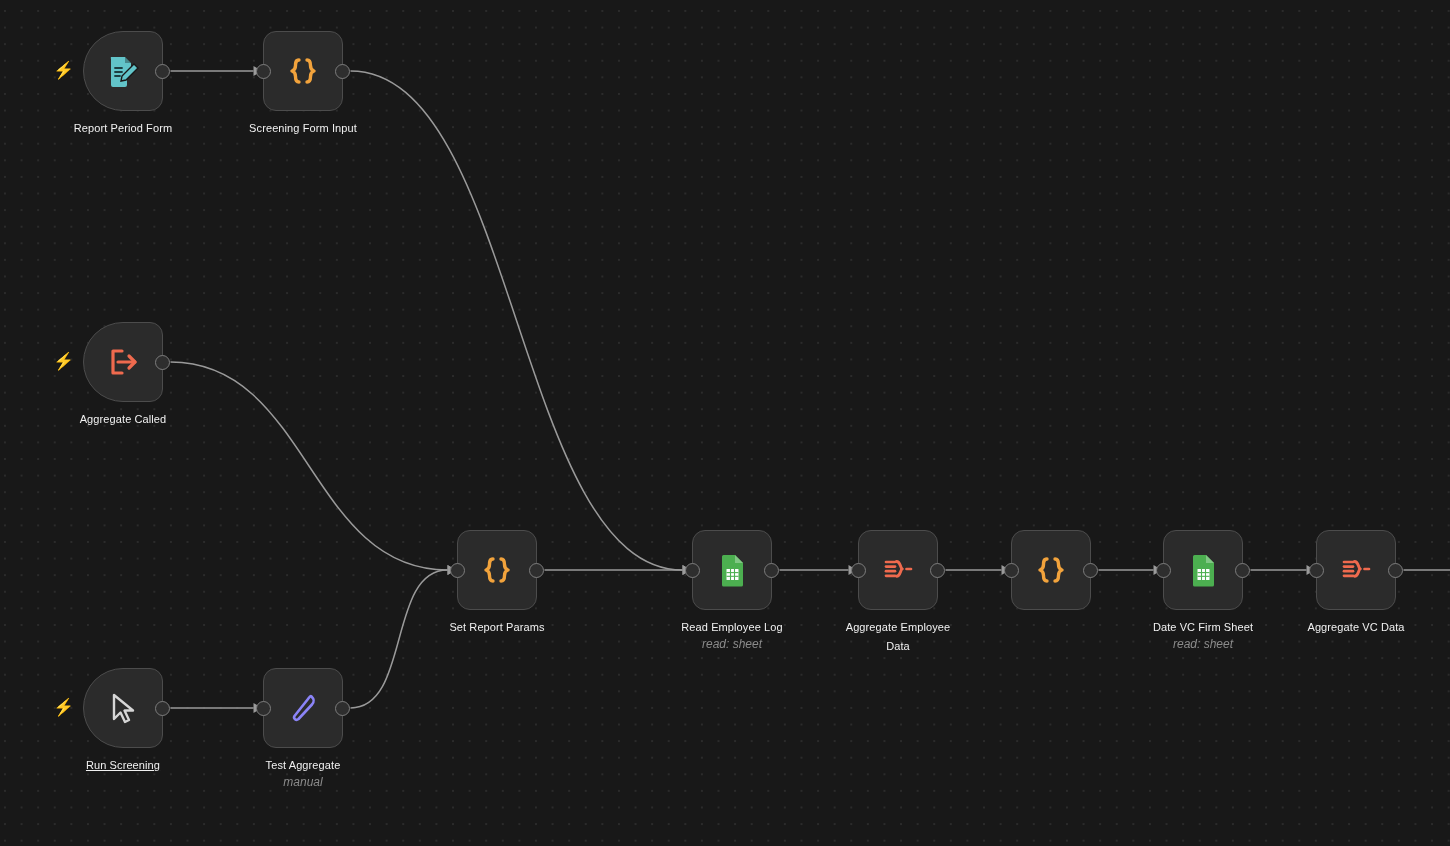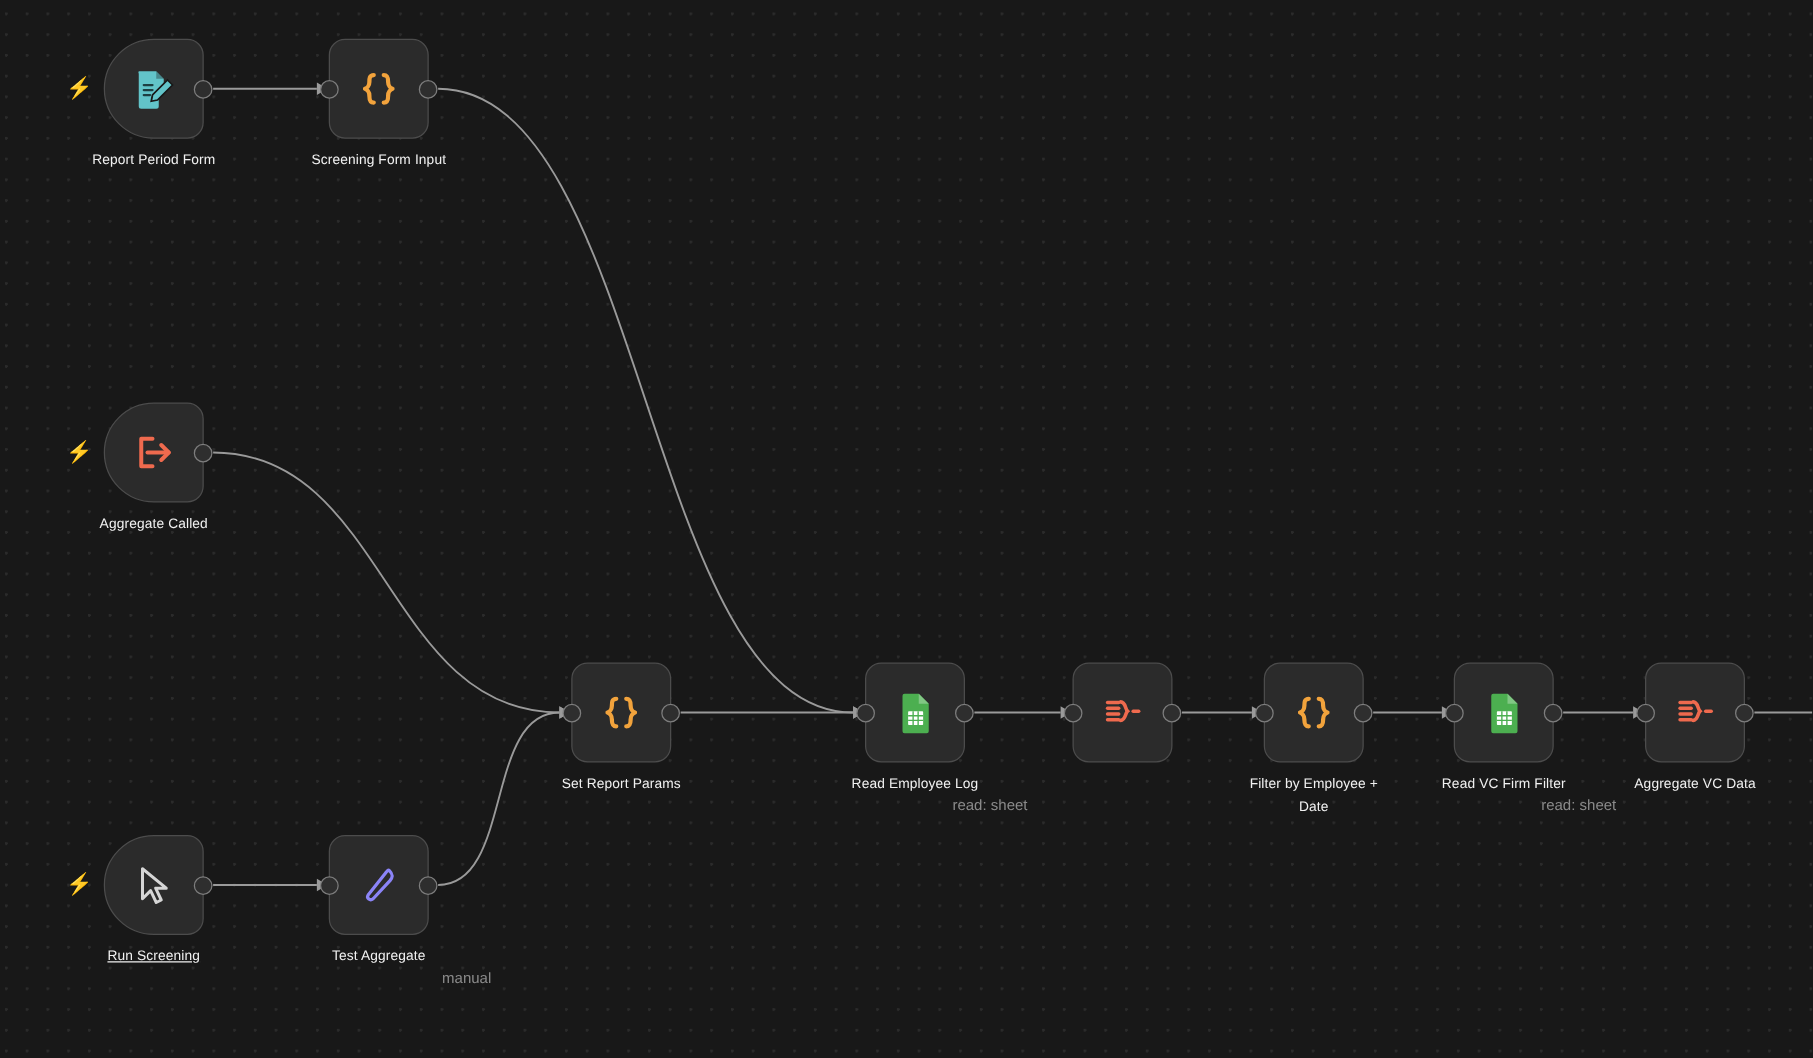--- a/index.html
+++ b/index.html
@@ -52,24 +52,25 @@
     position:absolute;
     text-align:center;
     color:#f1f1f1;
     font-size:11px;
     line-height:19px;
     letter-spacing:.1px;
     white-space:pre-line;
   }
   .sublabel {
     position:absolute;
-    text-align:right;
+    text-align:center;
     color:#8b8b8b;
     font-size:12px;
     line-height:15px;
+    font-style:italic;
   }
 
   
   .bolt {
     position:absolute;
     width:14px; height:20px;
     color:#e8705c;
     font-size:17px; line-height:20px;
     text-align:center;
   }
@@ -208,52 +209,52 @@
             <path d="M8 21.2 h9"></path>
             <path d="M8 25.8 h9"></path>
             <path d="M18.5 11.5 C22.5 11.5 22 17 24 18.9 C22 20.8 22.5 26.3 18.5 26.3" stroke-width="2.9"></path>
             <path d="M28.5 19 h4.5"></path>
           </g>
         </svg>
       </span>
       <span class="port in"></span>
       <span class="port out"></span>
     </div>
+    <div class="label" style="left: 788px; top: 618px; width: 220px;">Aggregate Employee
+Data</div>
     <div class="node" style="left: 1011px; top: 530px;">
       <span class="icon">
         <svg width="40" height="40" viewBox="0 0 40 40" class="ic">
           <g fill="none" stroke="#f2a33c" stroke-width="3.4" stroke-linecap="round" stroke-linejoin="round">
             <path d="M16 9 C12.5 9 12.5 12 12.5 14.5 C12.5 17.5 10.5 19.5 9 20 C10.5 20.5 12.5 22.5 12.5 25.5 C12.5 28 12.5 31 16 31"></path>
             <path d="M24 9 C27.5 9 27.5 12 27.5 14.5 C27.5 17.5 29.5 19.5 31 20 C29.5 20.5 27.5 22.5 27.5 25.5 C27.5 28 27.5 31 24 31"></path>
           </g>
         </svg>
       </span>
       <span class="port in"></span>
       <span class="port out"></span>
     </div>
-    <div class="label" style="left: 941px; top: 618px; width: 220px;">Filter by Employee +
-Date</div>
     <div class="node" style="left: 1163px; top: 530px;">
       <span class="icon">
         <svg width="40" height="40" viewBox="0 0 40 40" class="ic">
           <path d="M10 5 h13 l8 8 v22 a1.6 1.6 0 0 1 -1.6 1.6 H11.6 A1.6 1.6 0 0 1 10 35 V6.6 A1.6 1.6 0 0 1 11.6 5z" fill="#4caf50"></path>
           <path d="M23 5 l8 8 h-8z" fill="#81c784"></path>
           <rect x="14.5" y="19" width="12" height="11" fill="#fff" rx=".6"></rect>
           <g stroke="#4caf50" stroke-width="1.1">
             <path d="M14.5 22.6 h12"></path>
             <path d="M14.5 26.3 h12"></path>
             <path d="M18.5 19 v11"></path>
             <path d="M22.5 19 v11"></path>
           </g>
         </svg>
       </span>
       <span class="port in"></span>
       <span class="port out"></span>
     </div>
-    <div class="label" style="left: 1093px; top: 618px; width: 220px;">Read VC Firm Filter</div>
+    <div class="label" style="left: 1093px; top: 618px; width: 220px;">Date VC Firm Sheet</div>
     <div class="sublabel" style="left: 1113px; top: 637px; width: 180px;">read: sheet</div>
     <div class="node" style="left: 1316px; top: 530px;">
       <span class="icon">
         <svg width="40" height="40" viewBox="0 0 40 40" class="ic">
           <g stroke="#ef6a4e" stroke-width="2.7" stroke-linecap="round" fill="none">
             <path d="M8 12 h9"></path>
             <path d="M8 16.6 h9"></path>
             <path d="M8 21.2 h9"></path>
             <path d="M8 25.8 h9"></path>
             <path d="M18.5 11.5 C22.5 11.5 22 17 24 18.9 C22 20.8 22.5 26.3 18.5 26.3" stroke-width="2.9"></path>

